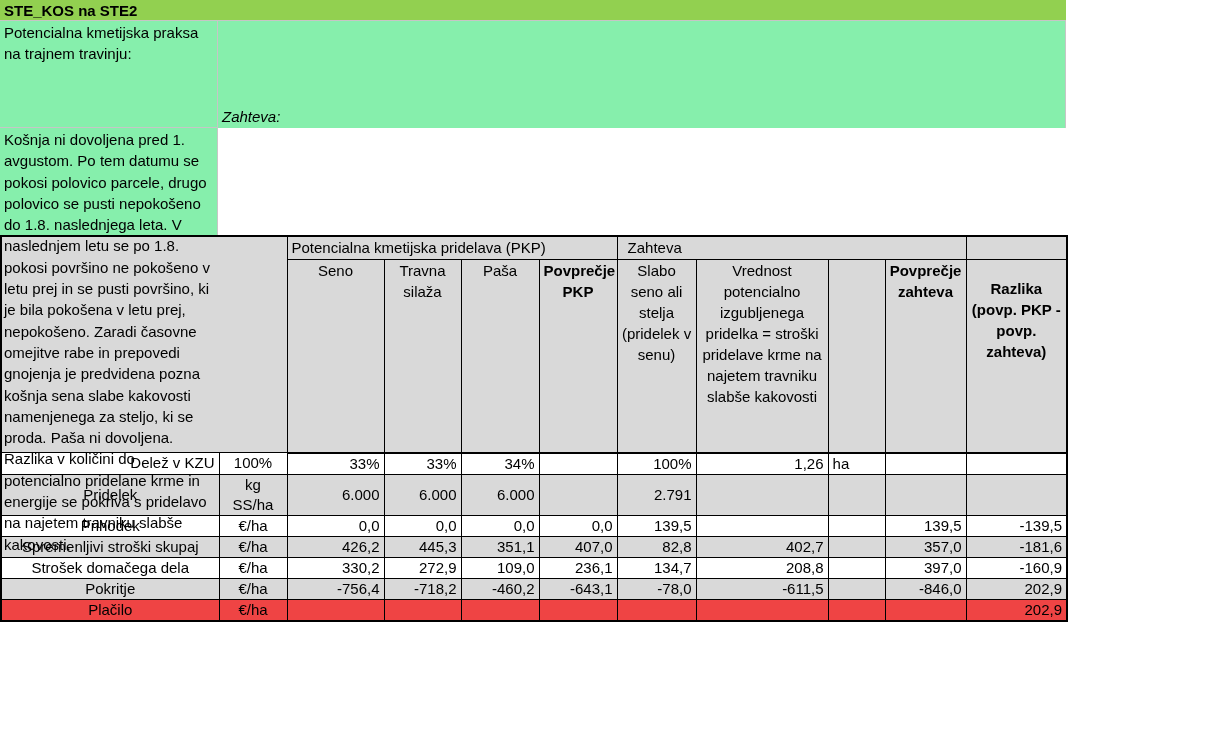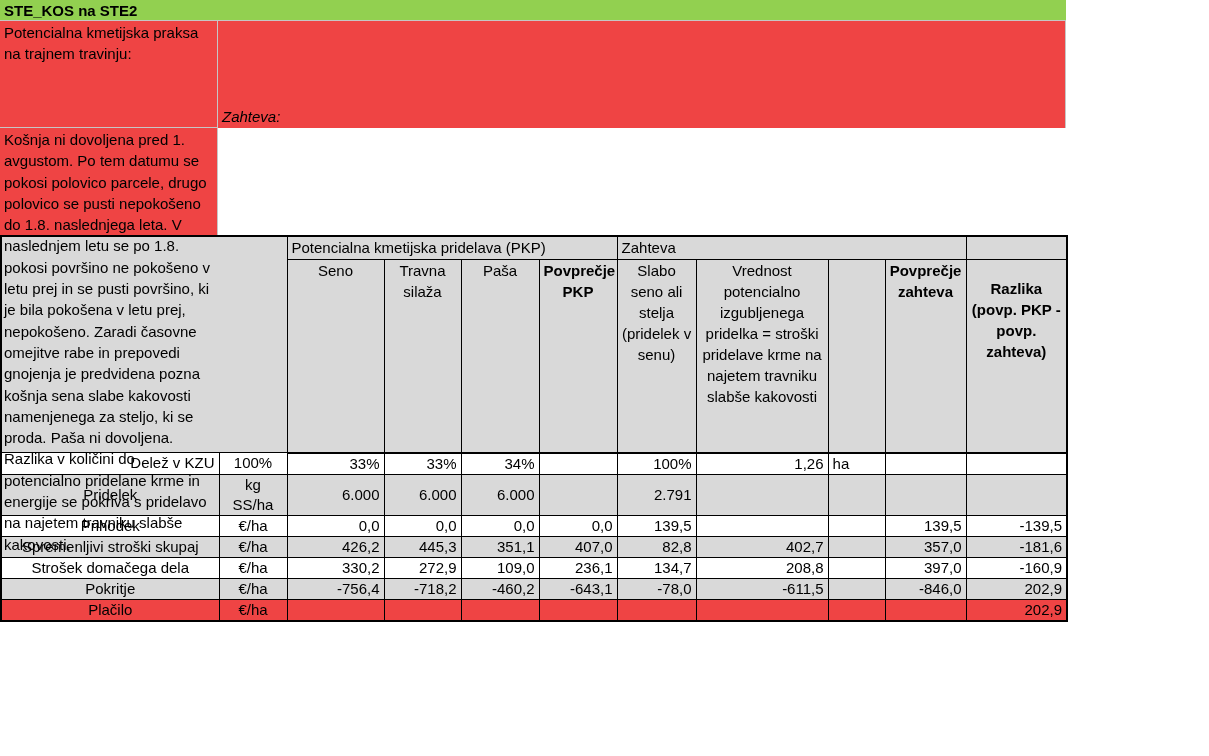--- a/index.html
+++ b/index.html
@@ -12,39 +12,39 @@
   .title-bar {
     width:1066px; height:21px; background:#92D050;
     font-weight:bold; line-height:21px; padding-left:4px;
     border-bottom:1px solid #c6c6c6;
   }
 
   
   .info-grid { display:grid; grid-template-columns:218px 848px; width:1066px; }
   .info-label, .info-text {
     border-right:1px solid #c6c6c6; border-bottom:1px solid #c6c6c6;
-    padding:1px 4px; line-height:21.3px; background:#ef4444;
+    padding:1px 4px; line-height:21.3px; background:#86efac;
   }
   .info-label.bottom { display:flex; align-items:flex-end; }
 
   
   table.main {
     width:1066px; border-collapse:collapse; table-layout:fixed;
     border:2px solid #000;
   }
   table.main td, table.main th {
     border:1px solid #000; overflow:hidden;
     font-size:15px; font-weight:normal; padding:0 4px;
   }
   thead td, thead th { background:#D9D9D9; vertical-align:top; line-height:21px; }
   tr.group-row { height:23px; }
   tr.colhead-row { height:193px; }
   tr.colhead-row th, tr.colhead-row td, th.corner { border-bottom:2px solid #000; }
   .group-label { font-weight:bold; text-align:left; line-height:22px; padding-left:6px; }
-  .group-label.zahteva { padding-left:4px; }
+  .group-label.zahteva { padding-left:10px; }
   th.colhead { text-align:center; padding-top:3px; }
   th.colhead.bold { font-weight:bold; }
   th.colhead.pad-top { padding-top:18px; }
 
   tbody tr { height:21px; }
   tbody td { line-height:20px; }
   td.rowlabel { text-align:center; font-weight:bold; }
   td.rowlabel.reg { font-weight:normal; text-align:right; }
   td.unit { text-align:center; font-weight:bold; }
   td.num  { text-align:right; font-weight:bold; }

